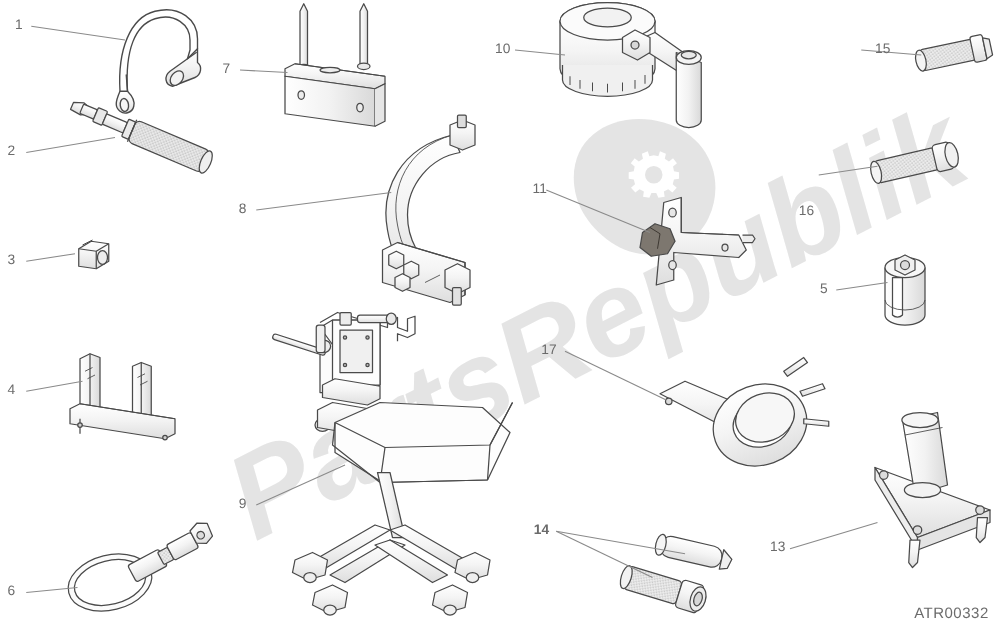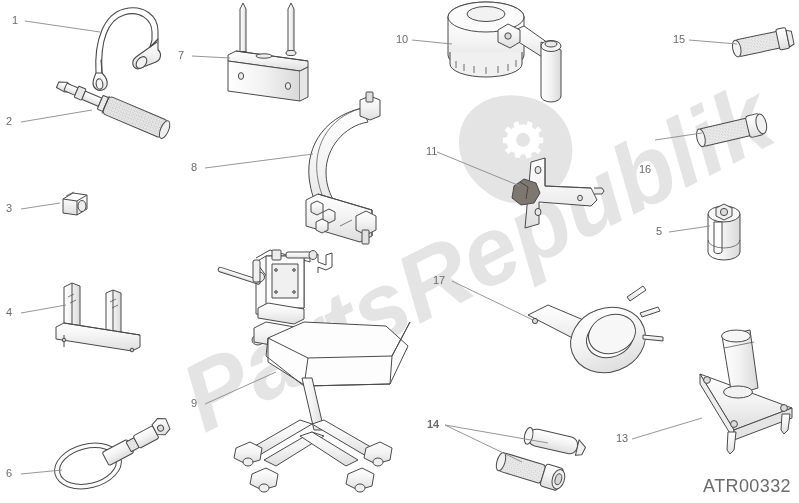--- a/index.html
+++ b/index.html
@@ -27,21 +27,21 @@
     font-size: 11px;
     color: #6b6b6b;
     line-height: 1;
     white-space: nowrap;
   }
   #diagram-code {
     position: absolute;
     right: 8px;
     bottom: 6px;
     font-family: "Liberation Sans", sans-serif;
-    font-size: 18px;
+    font-size: 12px;
     letter-spacing: 0.4px;
     color: #6b6b6b;
   }
 </style>
 </head>
 <body>
 
 <div id="page">
 
   <svg id="drawing" viewBox="0 0 799 503">
@@ -385,18 +385,18 @@
   <span class="callout-num" style="left:656px; top:226px;">5</span>
   <span class="callout-num" style="left:6px;   top:468px;">6</span>
   <span class="callout-num" style="left:178px; top:50px;">7</span>
   <span class="callout-num" style="left:191px; top:162px;">8</span>
   <span class="callout-num" style="left:191px; top:398px;">9</span>
   <span class="callout-num" style="left:396px; top:34px;">10</span>
   <span class="callout-num" style="left:426px; top:146px;">11</span>
   <span class="callout-num" style="left:433px; top:275px;">17</span>
   <span class="callout-num" style="left:616px; top:433px;text-align:center;">13</span>
   <span class="callout-num" style="left:427px; top:419px;font-weight:bold;">14</span>
-  <span class="callout-num" style="left:673px; top:34px;text-align:right;">15</span>
+  <span class="callout-num" style="left:700px; top:34px;text-align:right;">15</span>
   <span class="callout-num" style="left:639px; top:134px;margin-top:30px;">16</span>
 
   <div id="diagram-code">ATR00332</div>
 
 </div>
 
 </body></html>

